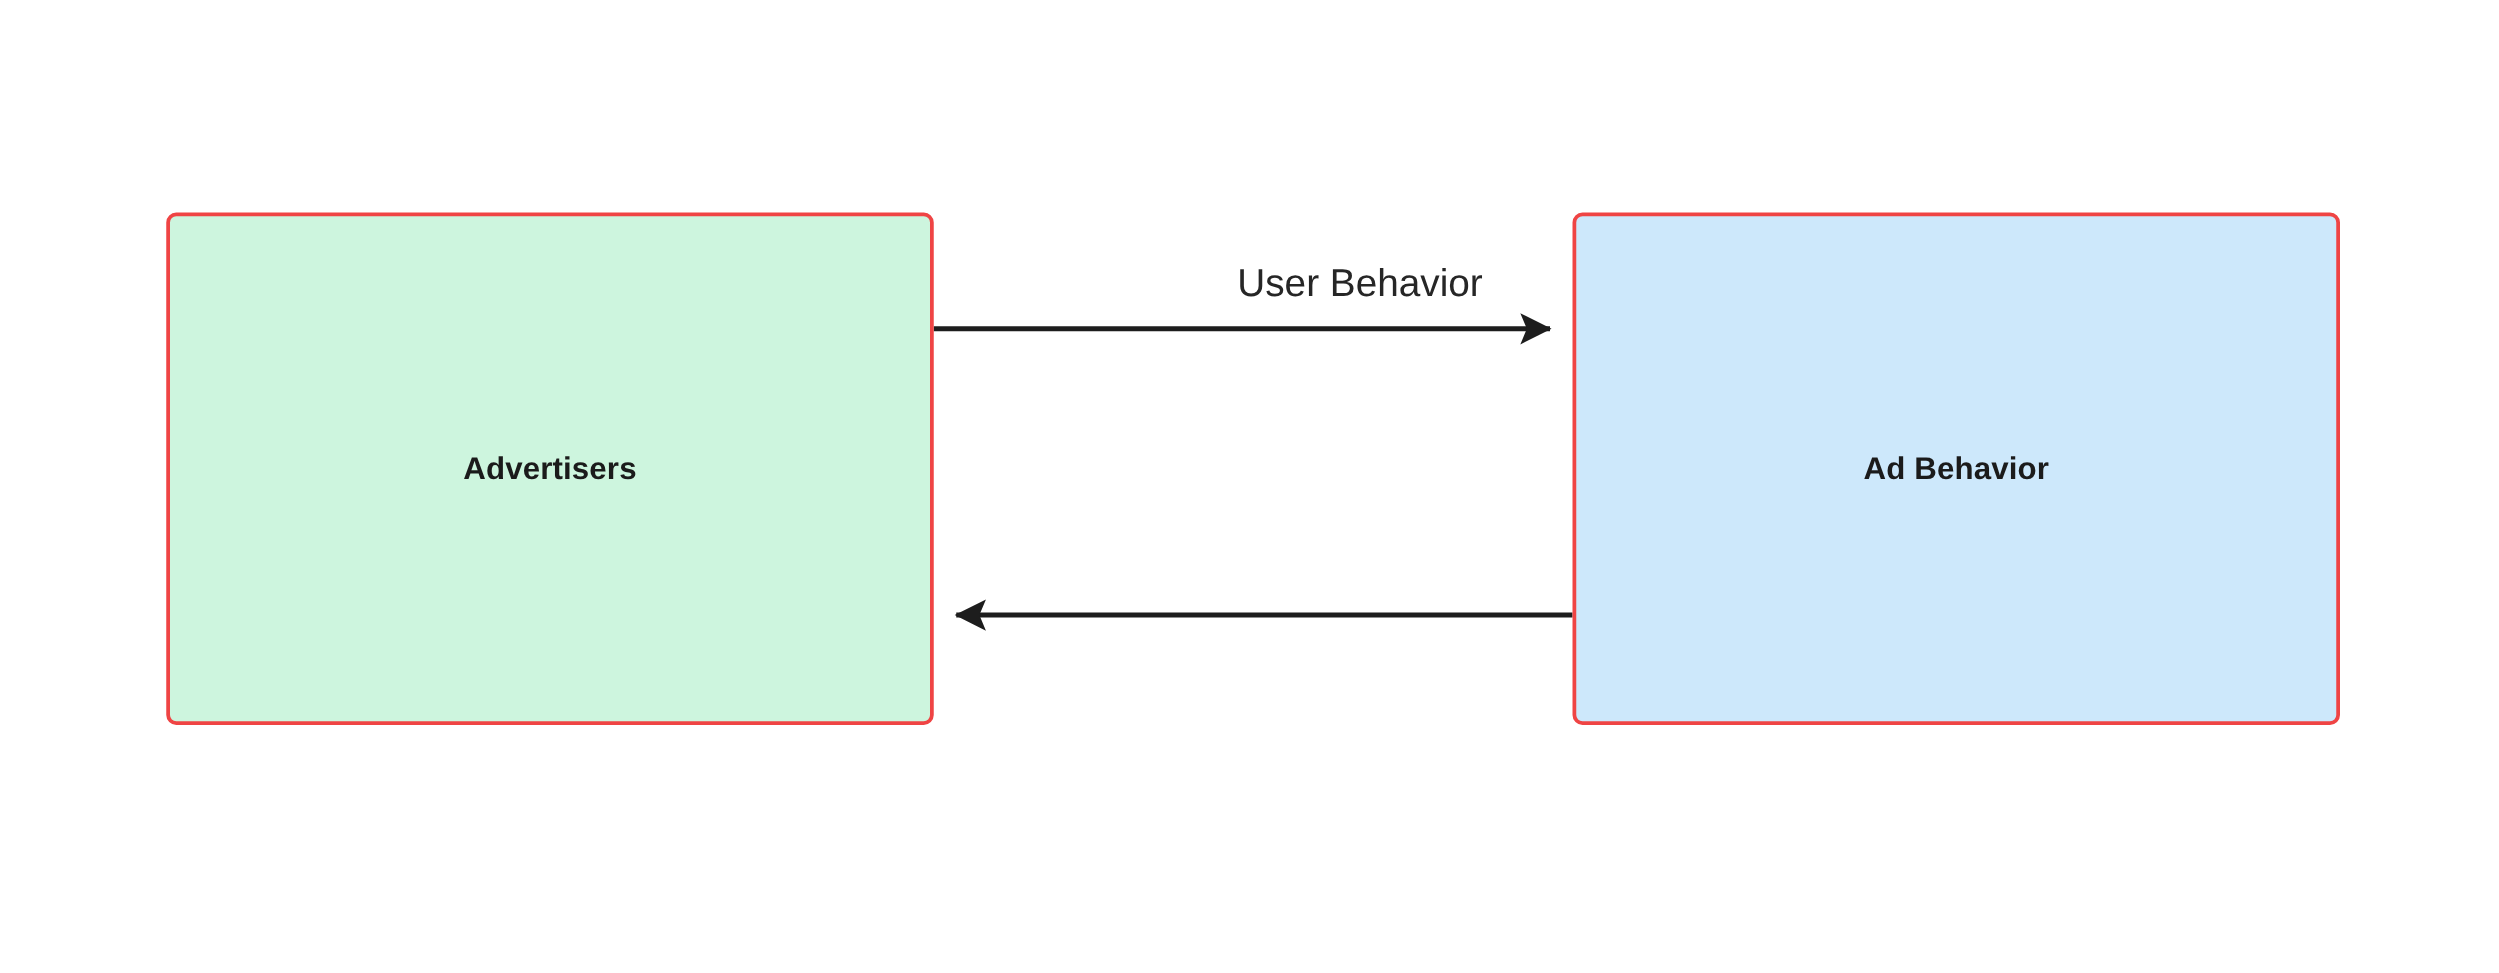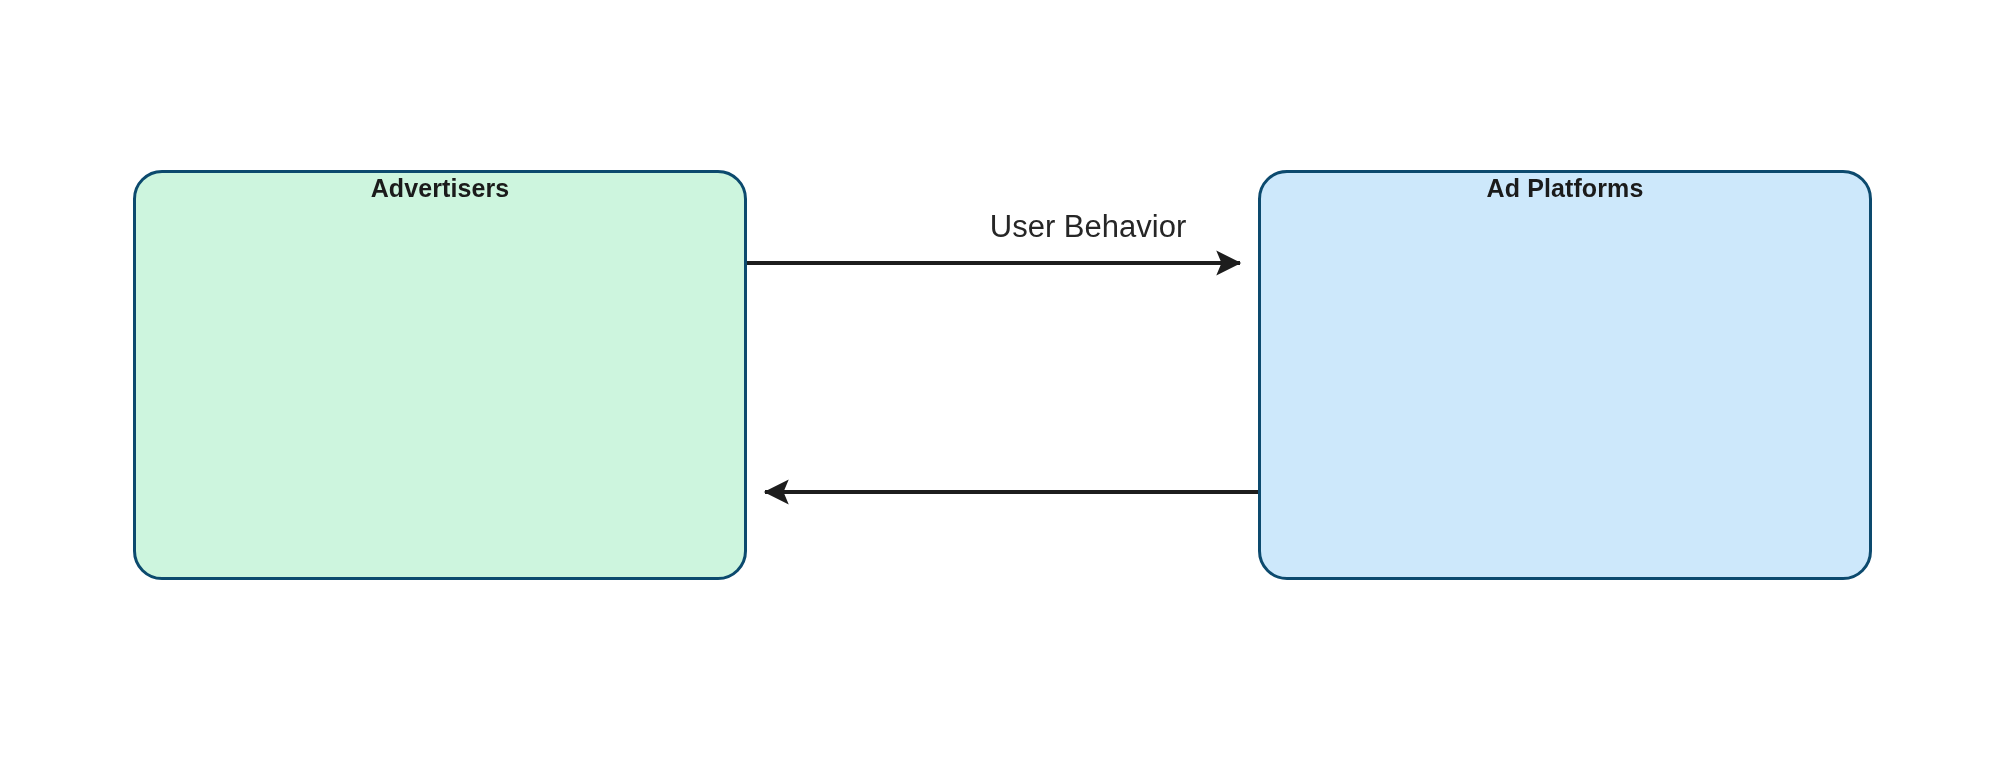--- a/index.html
+++ b/index.html
@@ -22,23 +22,24 @@
     position: absolute;
     left: 0;
     top: 0;
     width: 1999px;
     height: 778px;
     display: block;
   }
   .node-box {
     position: absolute;
     box-sizing: border-box;
-    border: 3px solid #0c4a6e;
-    border-radius: 29px;
+    border: 3px solid #ef4444;
+    border-radius: 8px;
     display: flex;
+    align-items: center;
     justify-content: center;
   }
   .node-label {
     font-family: "Liberation Sans", sans-serif;
     font-size: 25px;
     font-weight: bold;
     color: #1b1b1b;
     letter-spacing: 0.1px;
     text-align: center;
     line-height: 1.2;
@@ -96,19 +97,19 @@
     <line x1="747" y1="263" x2="1240" y2="263" stroke="#1d1d1d" stroke-width="4" marker-end="url(#arrow-right)"></line>
 
     <line x1="1258" y1="492" x2="765" y2="492" stroke="#1d1d1d" stroke-width="4" marker-end="url(#arrow-left)"></line>
   </svg>
 
   <div class="node-box" id="node-advertisers" style="background: #cdf5de;">
     <span class="node-label">Advertisers</span>
   </div>
 
   <div class="node-box" id="node-adplatforms" style="background: #cde8fb;">
-    <span class="node-label">Ad Platforms</span>
+    <span class="node-label">Ad Behavior</span>
   </div>
 
   <div class="edge-label" id="edge-label-user-behavior">User Behavior</div>
 
 
 </div>
 
 </body></html>

